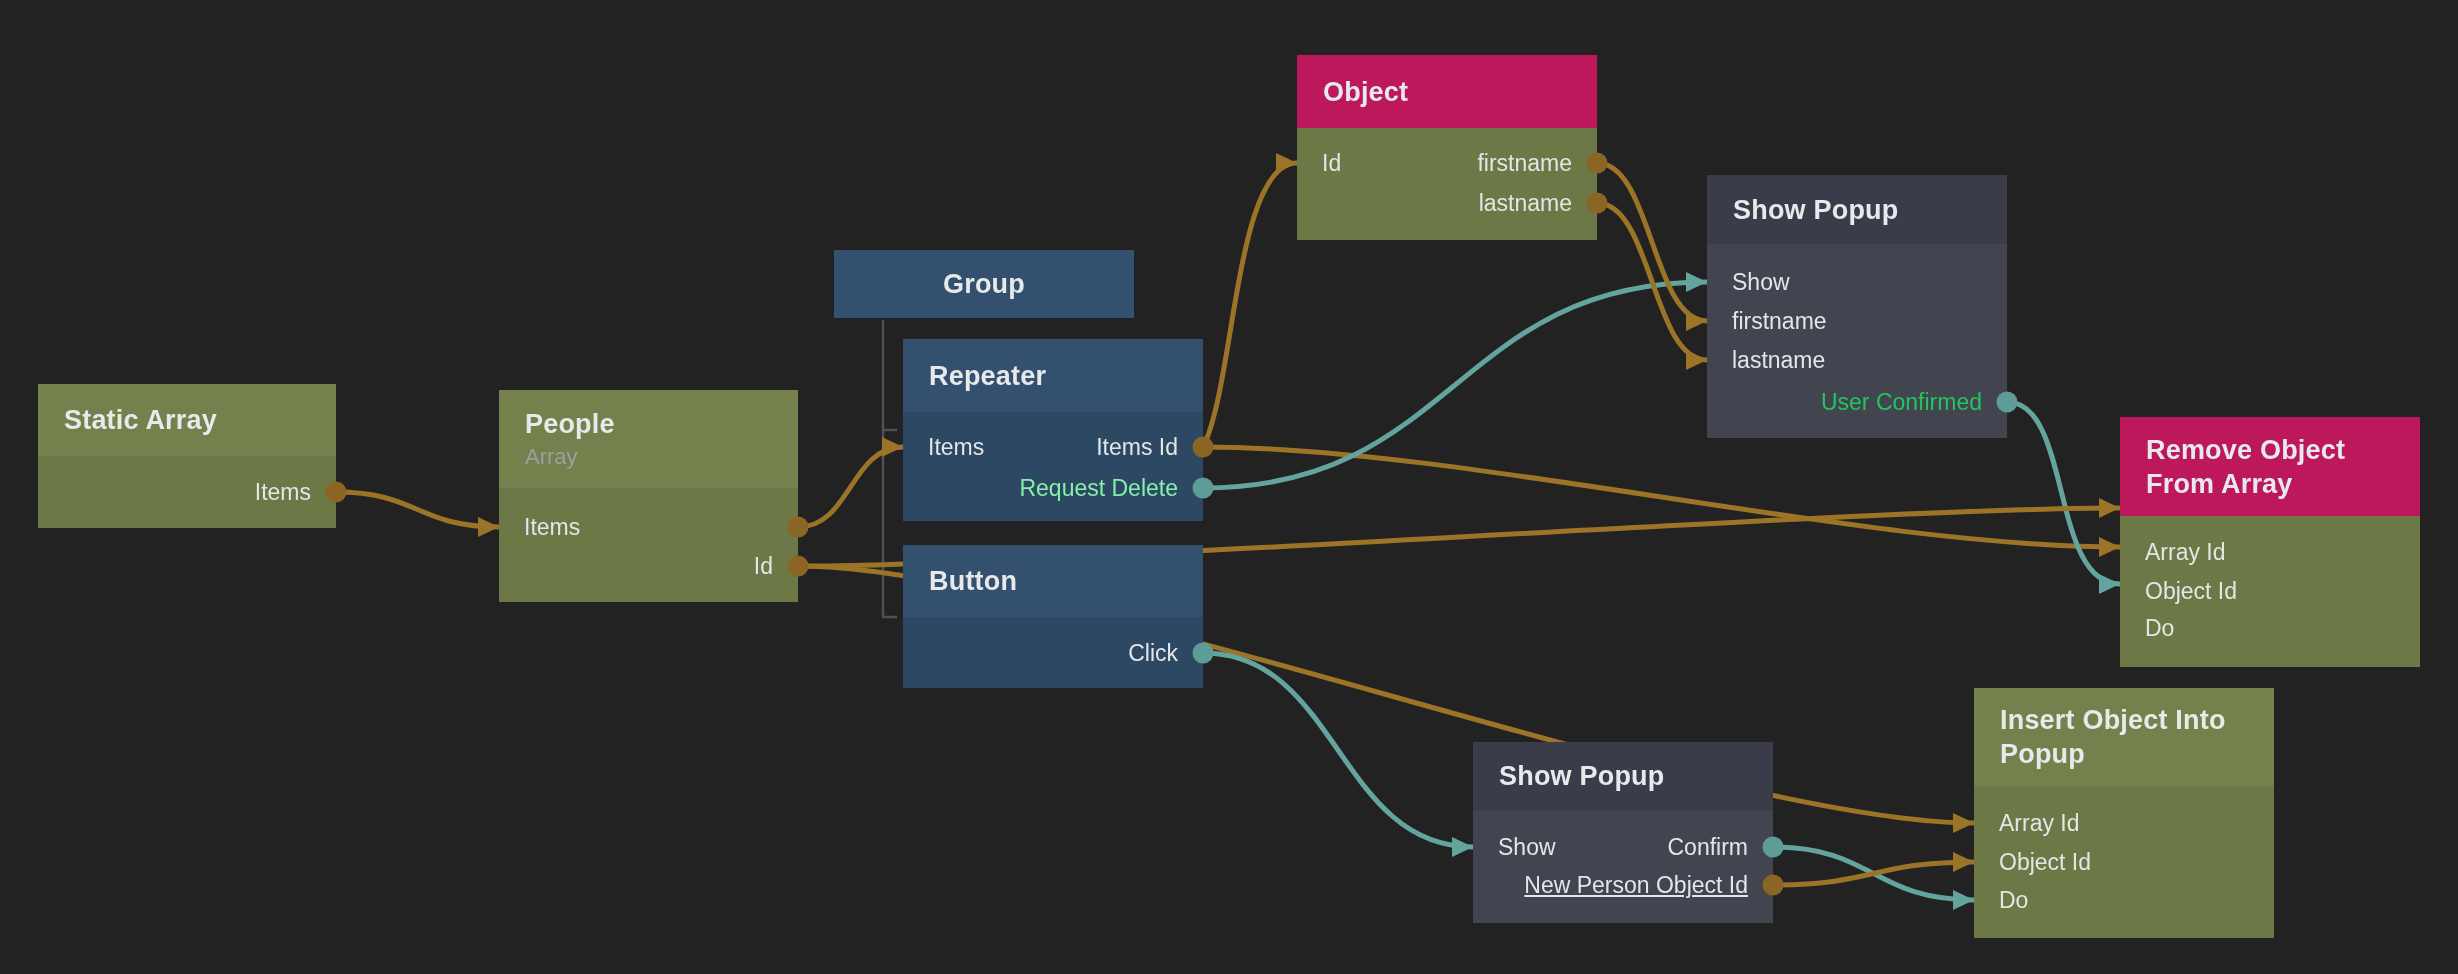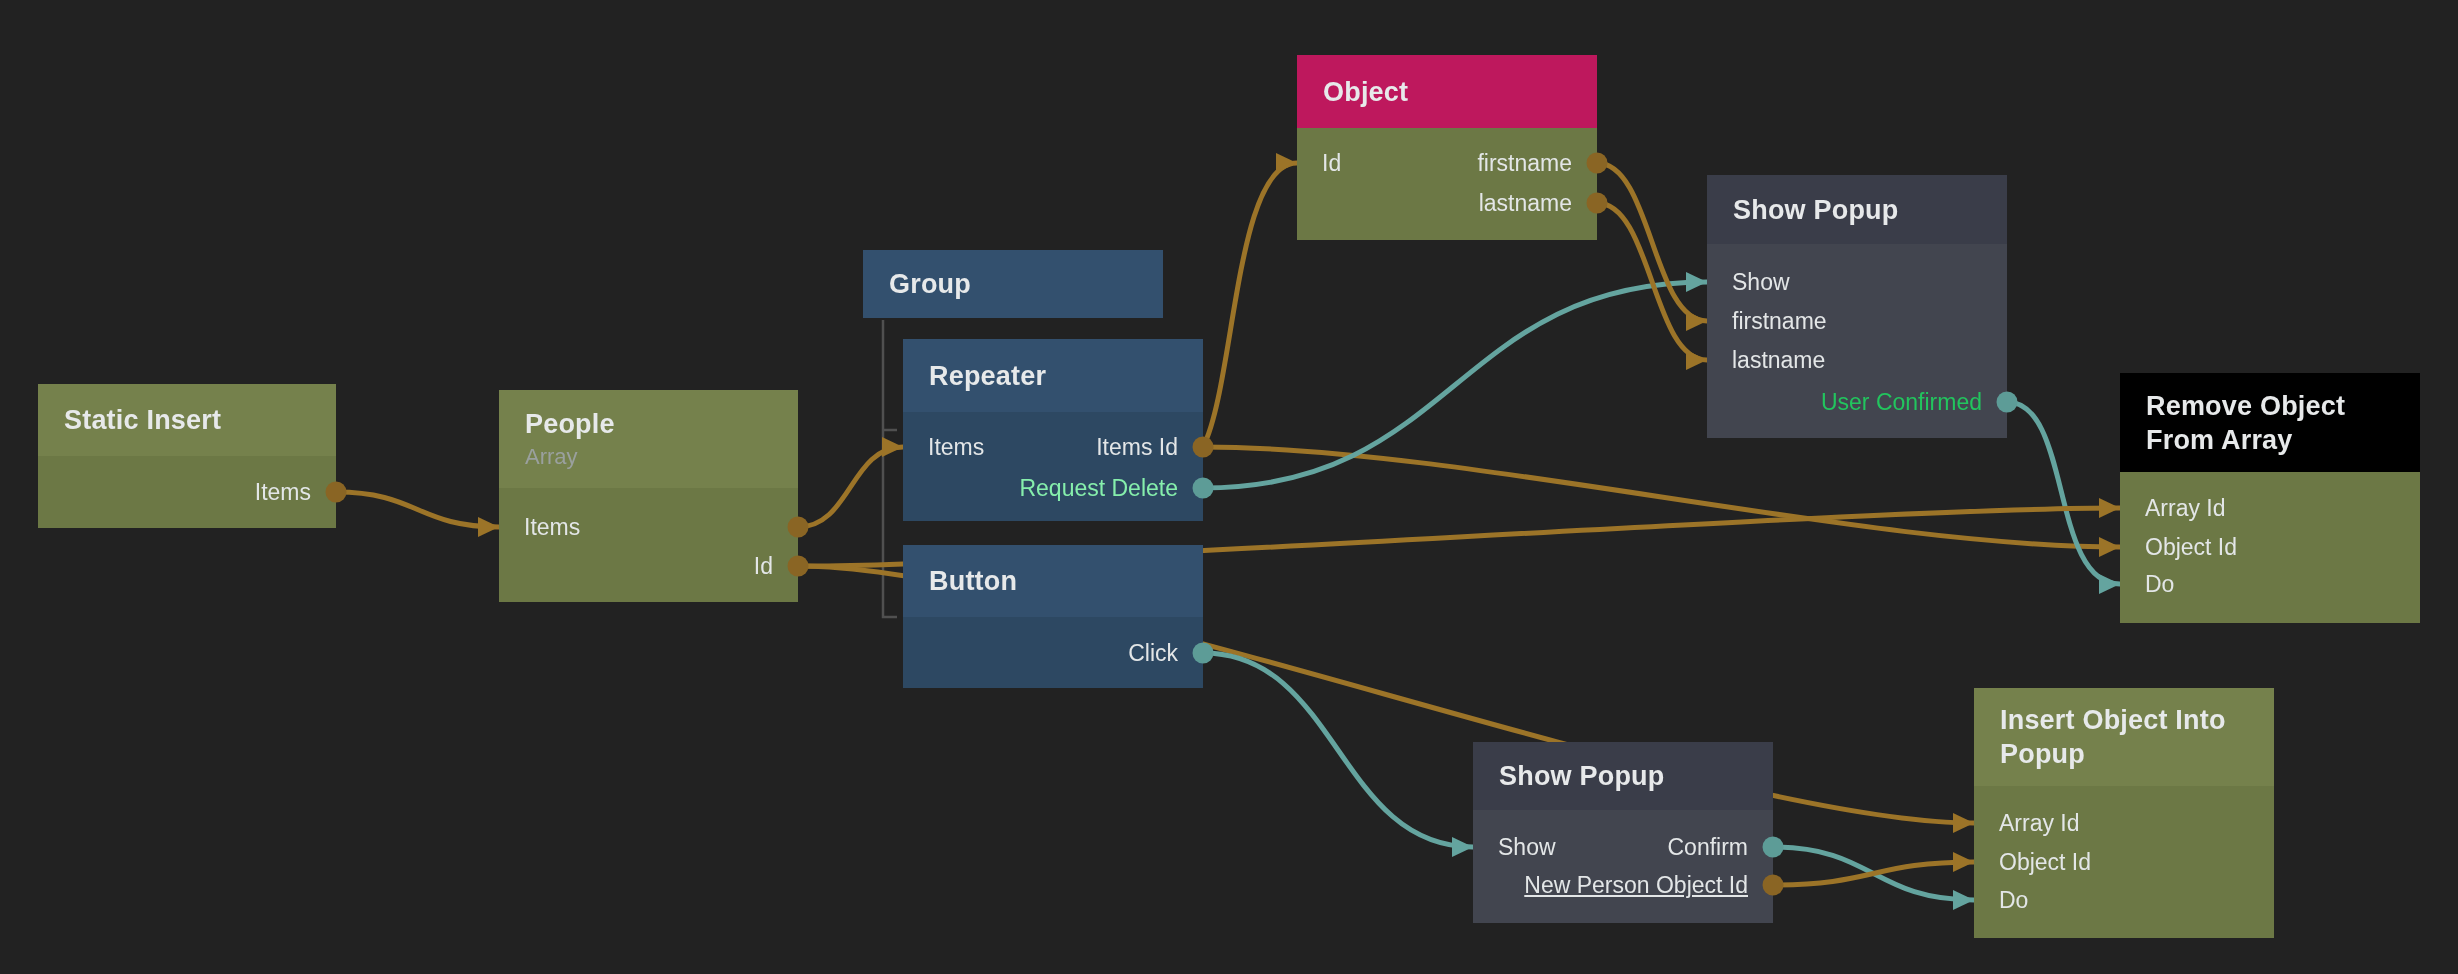--- a/index.html
+++ b/index.html
@@ -39,37 +39,37 @@
       <path d="M2007,402 C2072,402 2050,584 2120,584" stroke="#64a49f" stroke-width="5" fill="none"></path>
       <path d="M798,566 C1058,566 1860,508 2120,508" stroke="#9c7428" stroke-width="5" fill="none"></path>
       <path d="M798,566 C1058,566 1714,823 1974,823" stroke="#9c7428" stroke-width="5" fill="none"></path>
       <path d="M1203,653 C1338,653 1338,847 1473,847" stroke="#64a49f" stroke-width="5" fill="none"></path>
       <path d="M1773,847 C1873.5,847 1873.5,900 1974,900" stroke="#64a49f" stroke-width="5" fill="none"></path>
       <path d="M1773,885 C1873.5,885 1873.5,862 1974,862" stroke="#9c7428" stroke-width="5" fill="none"></path>
     </svg>
   <div id="nodes">
       <div class="node" style="left: 38px; top: 384px; width: 298px; height: 144px;">
         <div class="head" style="height: 72px; background: rgb(117, 129, 76);">
-          <div class="title" style="color: rgb(231, 233, 234);">Static Insert</div>
+          <div class="title" style="color: rgb(231, 233, 234);">Static Array</div>
         </div>
         <div class="body" style="height: 72px; background: rgb(108, 120, 69);">
           <div class="plabel" style="color: rgb(227, 230, 231); top: 21px; right: 25px;">Items</div>
         </div>
       </div>
       <div class="node" style="left: 499px; top: 390px; width: 299px; height: 212px;">
         <div class="head" style="height: 98px; background: rgb(117, 129, 76);">
           <div class="title" style="color: rgb(231, 233, 234);">People</div>
           <div class="subtitle" style="color: rgb(154, 160, 158);">Array</div>
         </div>
         <div class="body" style="height: 114px; background: rgb(108, 120, 69);">
           <div class="plabel" style="color: rgb(227, 230, 231); top: 24px; left: 25px;">Items</div>
           <div class="plabel" style="color: rgb(227, 230, 231); top: 63px; right: 25px;">Id</div>
         </div>
       </div>
-      <div class="node" style="left: 863px; top: 250px; width: 300px; height: 83px;">
+      <div class="node" style="left: 834px; top: 250px; width: 300px; height: 83px; text-align: center;">
         <div class="head" style="height: 68px; background: rgb(51, 80, 110);">
           <div class="title" style="color: rgb(231, 233, 234);">Group</div>
         </div>
       </div>
       <div class="node" style="left: 903px; top: 339px; width: 300px; height: 200px;">
         <div class="head" style="height: 73px; background: rgb(51, 80, 110);">
           <div class="title" style="color: rgb(231, 233, 234);">Repeater</div>
         </div>
         <div class="body" style="height: 109px; background: rgb(45, 72, 98);">
           <div class="plabel" style="color: rgb(227, 230, 231); top: 20px; left: 25px;">Items</div>
@@ -100,21 +100,21 @@
           <div class="title" style="color: rgb(231, 233, 234);">Show Popup</div>
         </div>
         <div class="body" style="height: 194px; background: rgb(66, 69, 79);">
           <div class="plabel" style="color: rgb(227, 230, 231); top: 23px; left: 25px;">Show</div>
           <div class="plabel" style="color: rgb(227, 230, 231); top: 62px; left: 25px;">firstname</div>
           <div class="plabel" style="color: rgb(227, 230, 231); top: 101px; left: 25px;">lastname</div>
           <div class="plabel" style="color: #22c55e; top: 143px; right: 25px;">User Confirmed</div>
         </div>
       </div>
       <div class="node" style="left: 2120px; top: 373px; width: 300px; height: 250px;">
-        <div class="head" style="height: 99px; background: #000000;">
+        <div class="head" style="height: 99px; background: #be185d; margin-top: 44px;">
           <div class="title" style="color: rgb(231, 233, 234);">Remove Object From Array</div>
         </div>
         <div class="body" style="height: 151px; background: rgb(108, 120, 69);">
           <div class="plabel" style="color: rgb(227, 230, 231); top: 21px; left: 25px;">Array Id</div>
           <div class="plabel" style="color: rgb(227, 230, 231); top: 60px; left: 25px;">Object Id</div>
           <div class="plabel" style="color: rgb(227, 230, 231); top: 97px; left: 25px;">Do</div>
         </div>
       </div>
       <div class="node" style="left: 1473px; top: 742px; width: 300px; height: 181px;">
         <div class="head" style="height: 68px; background: rgb(58, 61, 73);">

